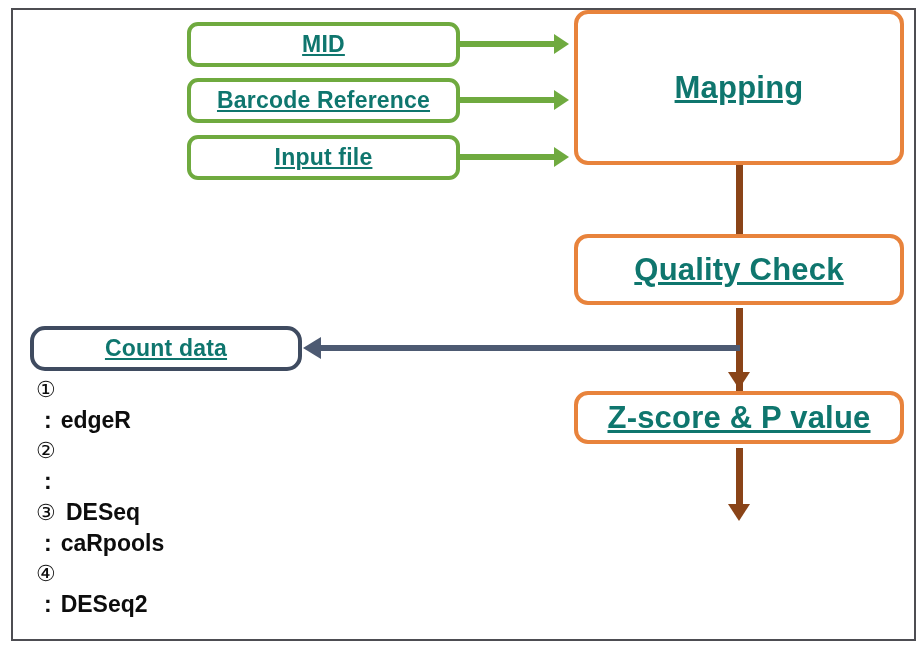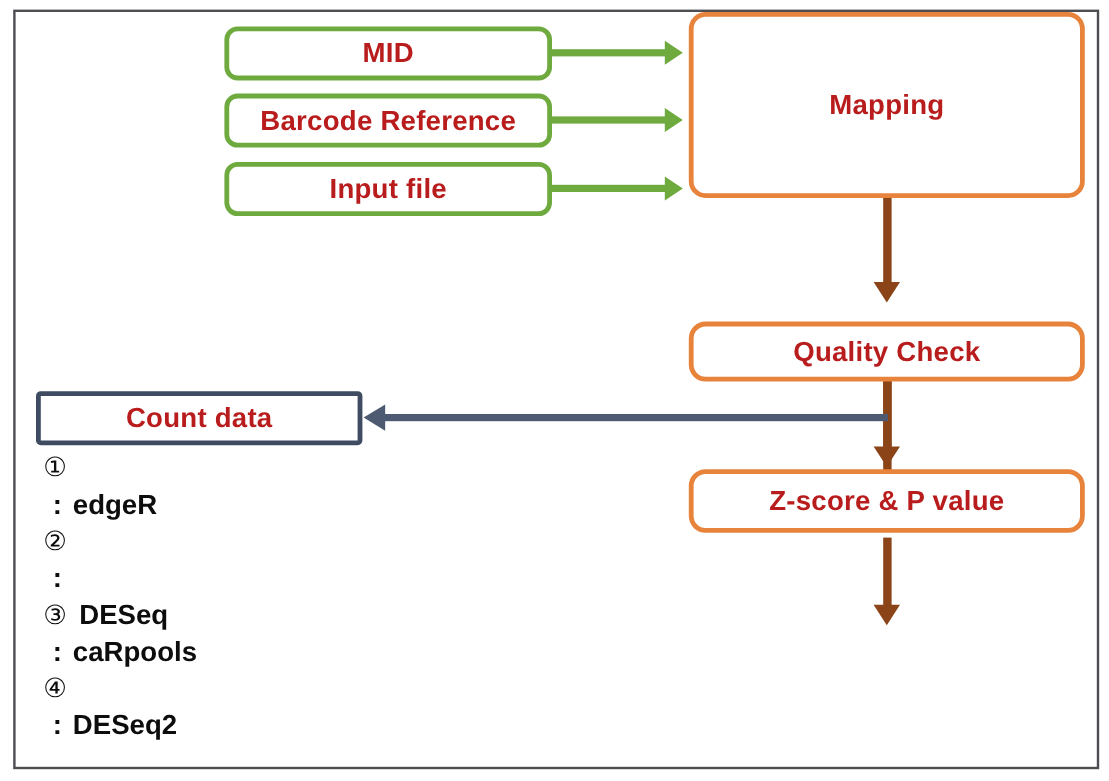--- a/index.html
+++ b/index.html
@@ -24,47 +24,48 @@
     background: #ffffff;
   }
 
   .node {
     position: absolute;
     display: flex;
     align-items: center;
     justify-content: center;
     background: #ffffff;
     font-weight: bold;
-    color: #b91c1c;
+    color: #0f766e;
     text-align: center;
     letter-spacing: 0.2px;
     z-index: 5;
+    text-decoration: underline;
   }
   .node.green {
     border: 4px solid #6faa3f;
     border-radius: 11px;
     font-size: 23px;
   }
   .node.orange {
     border: 4px solid #e8833c;
     border-radius: 14px;
-    font-size: 23px;
+    font-size: 31px;
   }
   .node.slate {
     border: 4px solid #3f4b60;
-    border-radius: 4px;
+    border-radius: 15px;
     font-size: 23px;
   }
 
   
   #node-mid      { left: 187px; top: 22px;  width: 273px; height: 45px; }
   #node-barcode  { left: 187px; top: 78px;  width: 273px; height: 45px; }
   #node-input    { left: 187px; top: 135px; width: 273px; height: 45px; }
   #node-mapping  { left: 574px; top: 10px;  width: 330px; height: 155px; }
-  #node-quality  { left: 574px; top: 268px; width: 330px; height: 50px; }
+  #node-quality  { left: 574px; top: 234px; width: 330px; height: 71px; }
   #node-zscore   { left: 574px; top: 391px; width: 330px; height: 53px; }
   #node-result   { left: 574px; top: 521px; width: 330px; height: 57px; }
   #node-count    { left: 30px;  top: 326px; width: 272px; height: 45px; }
 
   
   .arrow-h-green { position: absolute; height: 6px; background: #6faa3f; z-index: 3; }
   .arrow-h-green::after {
     content: ""; position: absolute; right: -14px; top: -7px;
     width: 0; height: 0;
     border-left: 15px solid #6faa3f;

